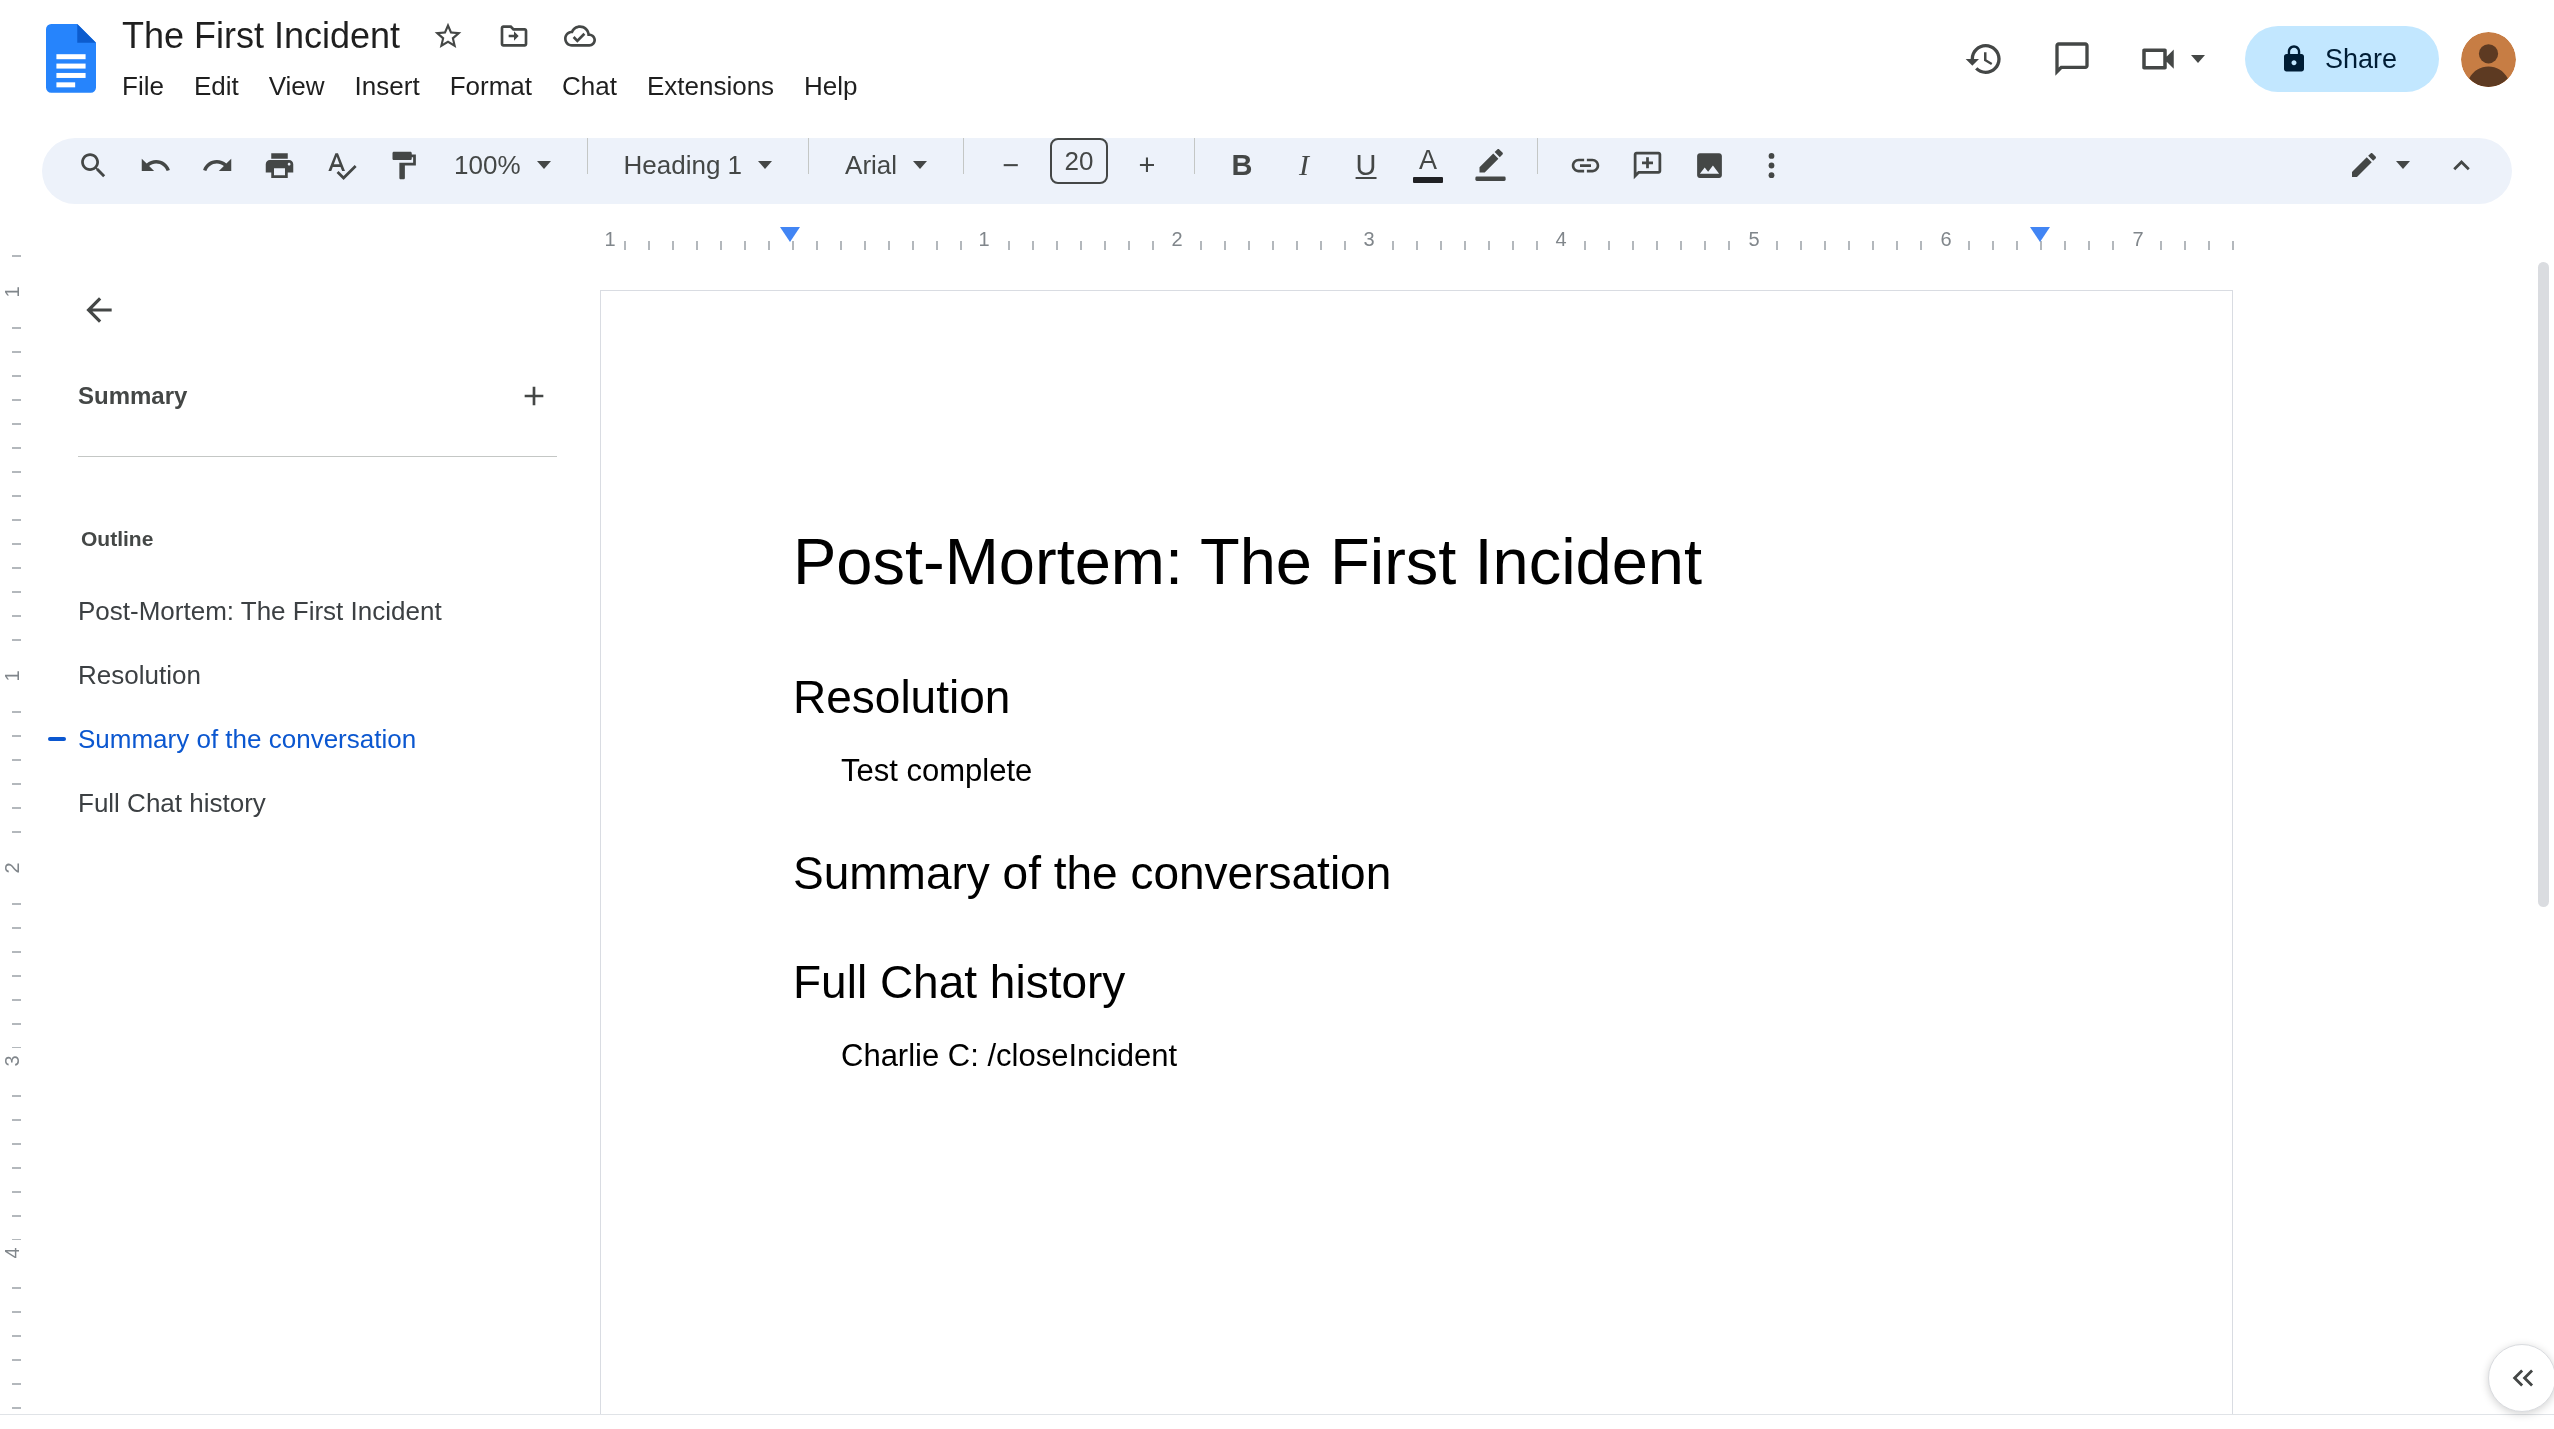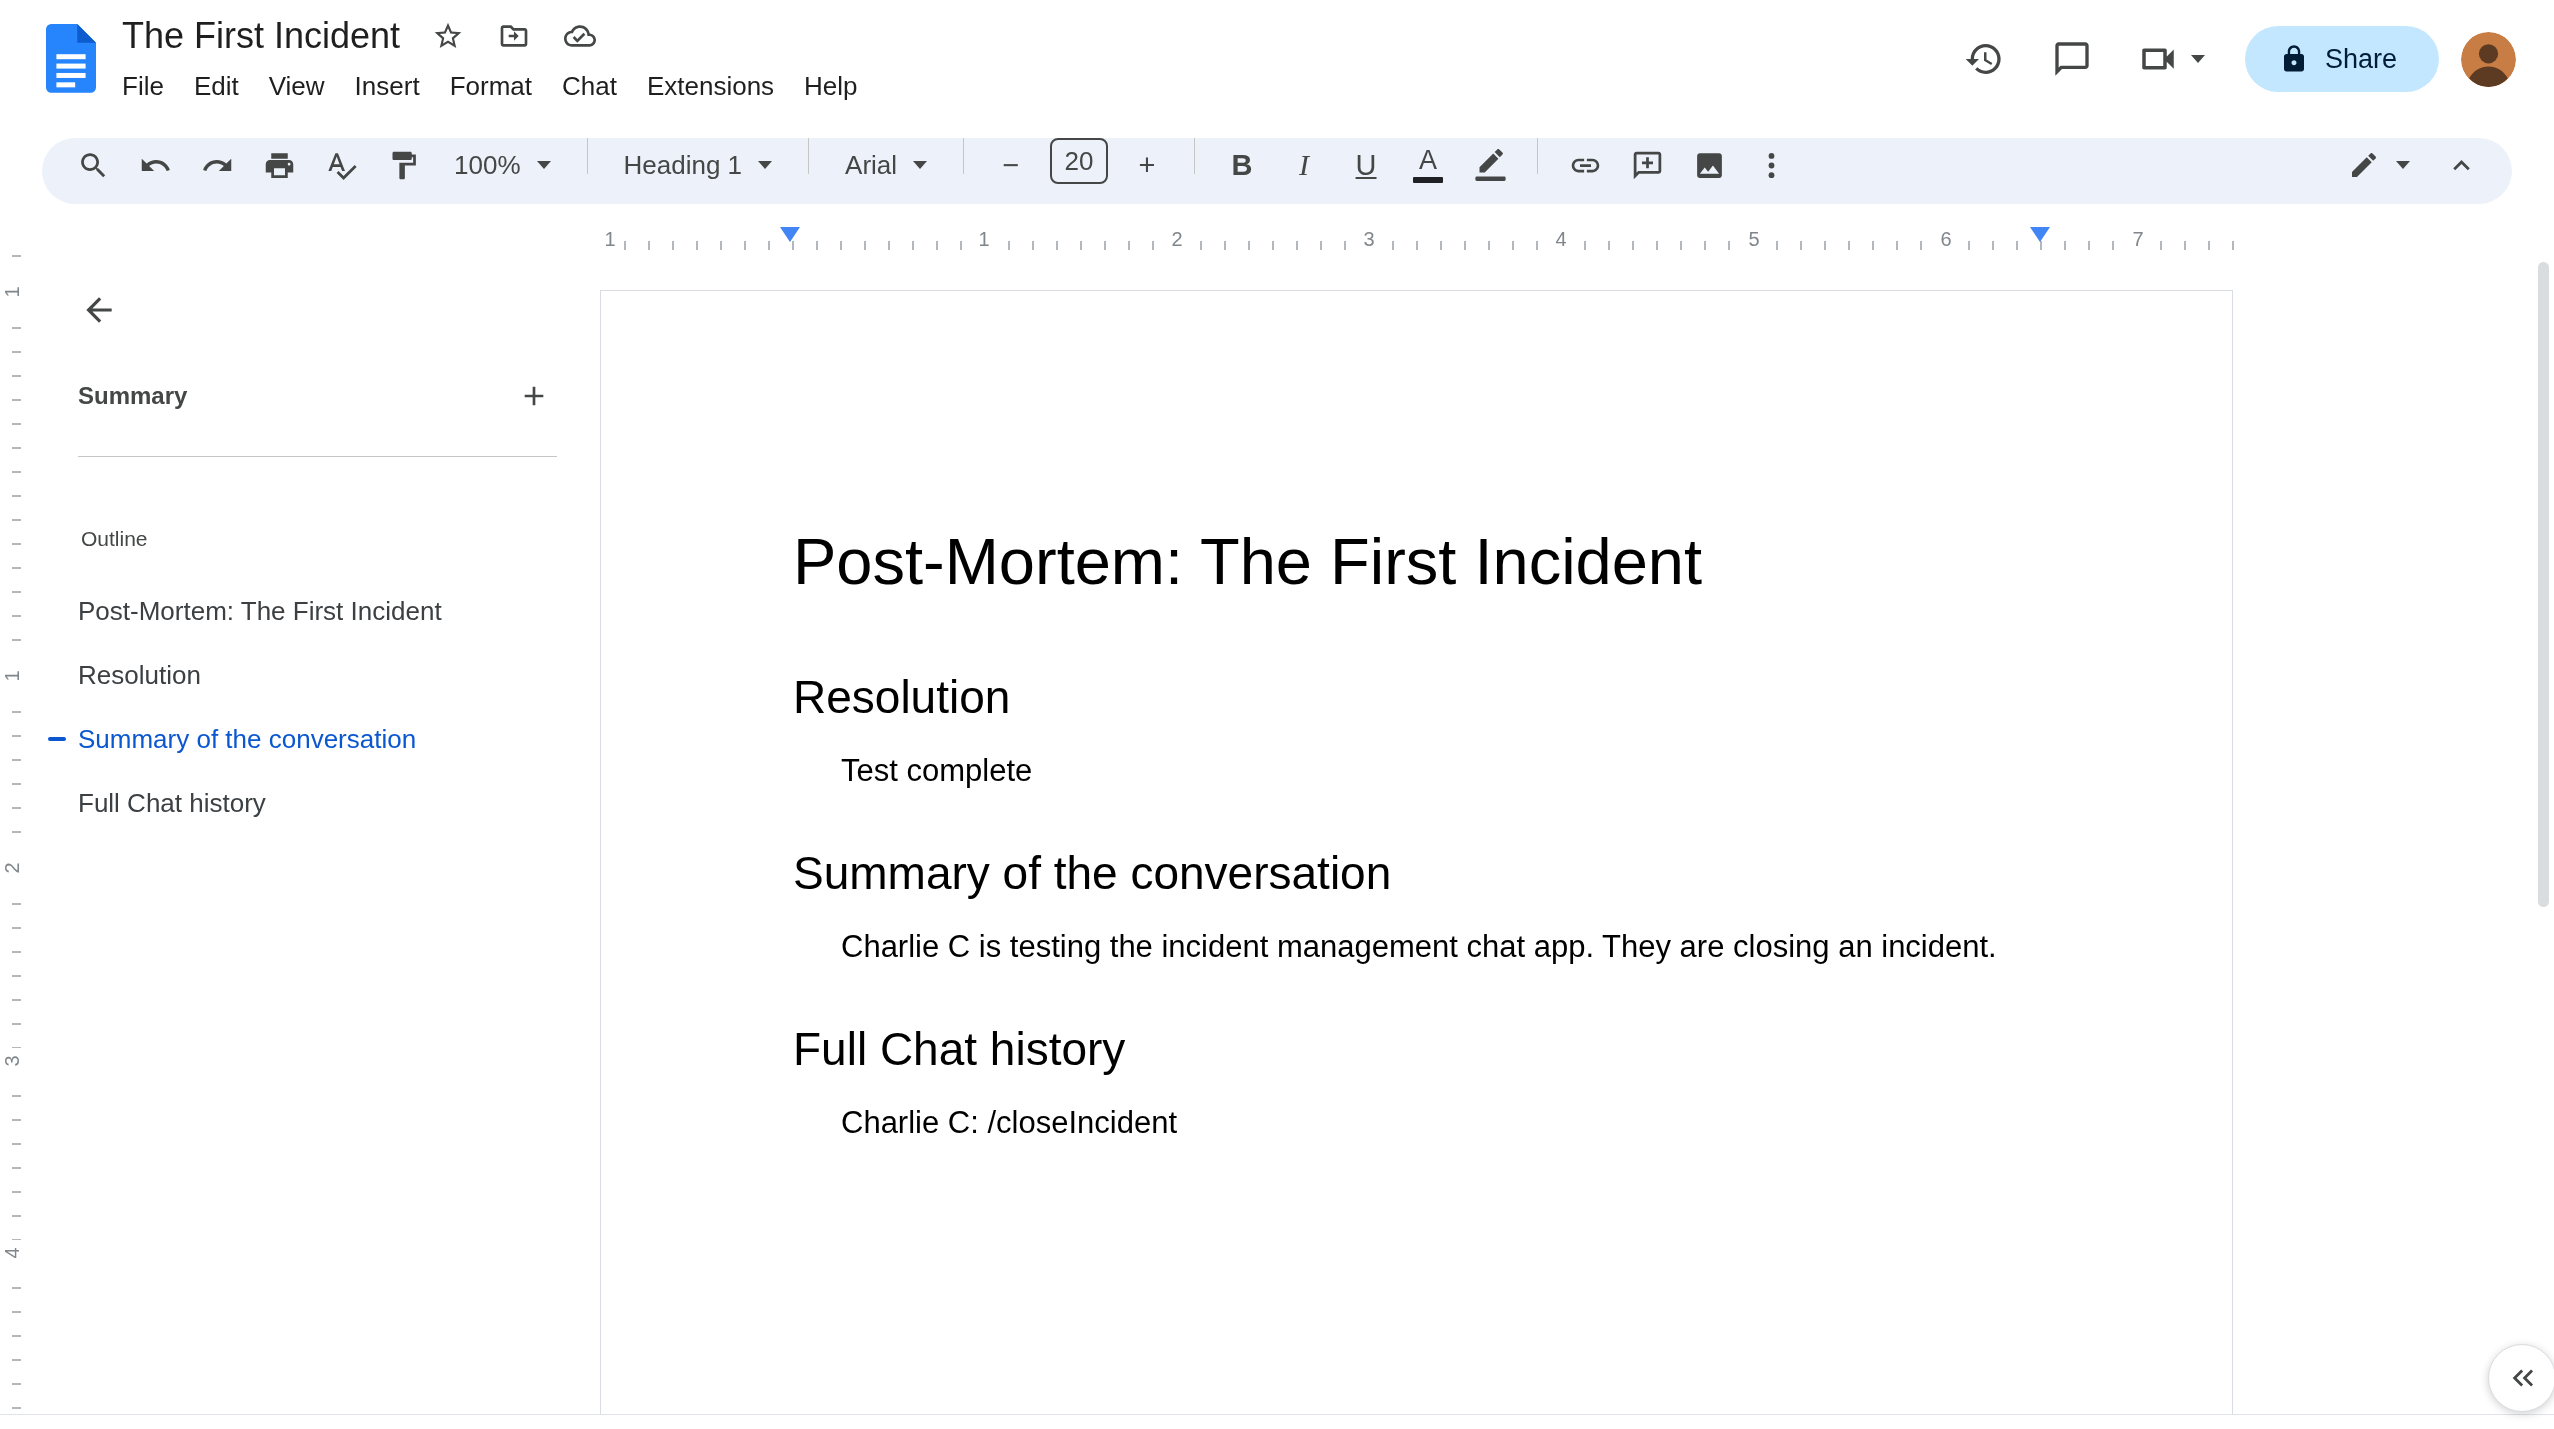--- a/index.html
+++ b/index.html
@@ -72,21 +72,21 @@
   .back-btn { position:absolute; left:44px; top:26px; width:58px; height:58px; border:none; background:none;
               border-radius:50%; cursor:pointer; display:flex; align-items:center; justify-content:center; }
   .back-btn svg { width:38px; height:38px; fill:#444746; }
   .summary-row { position:absolute; left:52px; top:118px; width:479px; display:flex; align-items:center;
                  justify-content:space-between; }
   .summary-label { font-size:24px; font-weight:700; color:#444746; }
   .add-summary { width:46px; height:46px; border:none; background:none; border-radius:50%; cursor:pointer;
                  display:flex; align-items:center; justify-content:center; }
   .add-summary svg { width:32px; height:32px; fill:#444746; }
   .sidebar-divider { position:absolute; left:52px; top:201px; width:479px; height:1px; background:#c4c7c5; }
-  .outline-label { position:absolute; left:55px; top:272px; font-size:21px; font-weight:400; color:#444746; }
+  .outline-label { position:absolute; left:55px; top:272px; font-size:21px; font-weight:700; color:#444746; }
   .outline-list { position:absolute; left:0; top:324px; width:560px; list-style:none; }
   .outline-item { position:relative; height:64px; display:flex; align-items:center; padding-left:52px;
                   font-size:26px; color:#3c4043; cursor:pointer; border-radius:0 32px 32px 0; }
   .outline-item.active { color:#0b57d0; }
   .active-dash { position:absolute; left:22px; top:50%; margin-top:-2px; width:18px; height:4px;
                  background:#0b57d0; border-radius:2px; }
 
   
   .page { position:absolute; left:600px; top:290px; width:1633px; height:1125px; background:#fff;
           border:1px solid #d9dce2; border-bottom:none; padding:233px 188px 0 192px; cursor:text; }
@@ -354,21 +354,20 @@
         <span>Full Chat history</span>
       </li>
     </ul>
   </aside>
 
   <main class="page">
     <h1>Post-Mortem: The First Incident</h1>
     <h2 class="first">Resolution</h2>
     <p>Test complete</p>
     <h2>Summary of the conversation</h2>
-    <p>Charlie C is testing the incident management chat app. They are closing an incident.</p>
     <h2>Full Chat history</h2>
     <p>Charlie C: /closeIncident</p>
   </main>
 
   <div class="bottom-strip"></div>
   <div class="scrollbar">
     <div class="scroll-thumb"></div>
   </div>
   <button class="collapse-btn">
     <svg viewBox="0 0 24 24">

